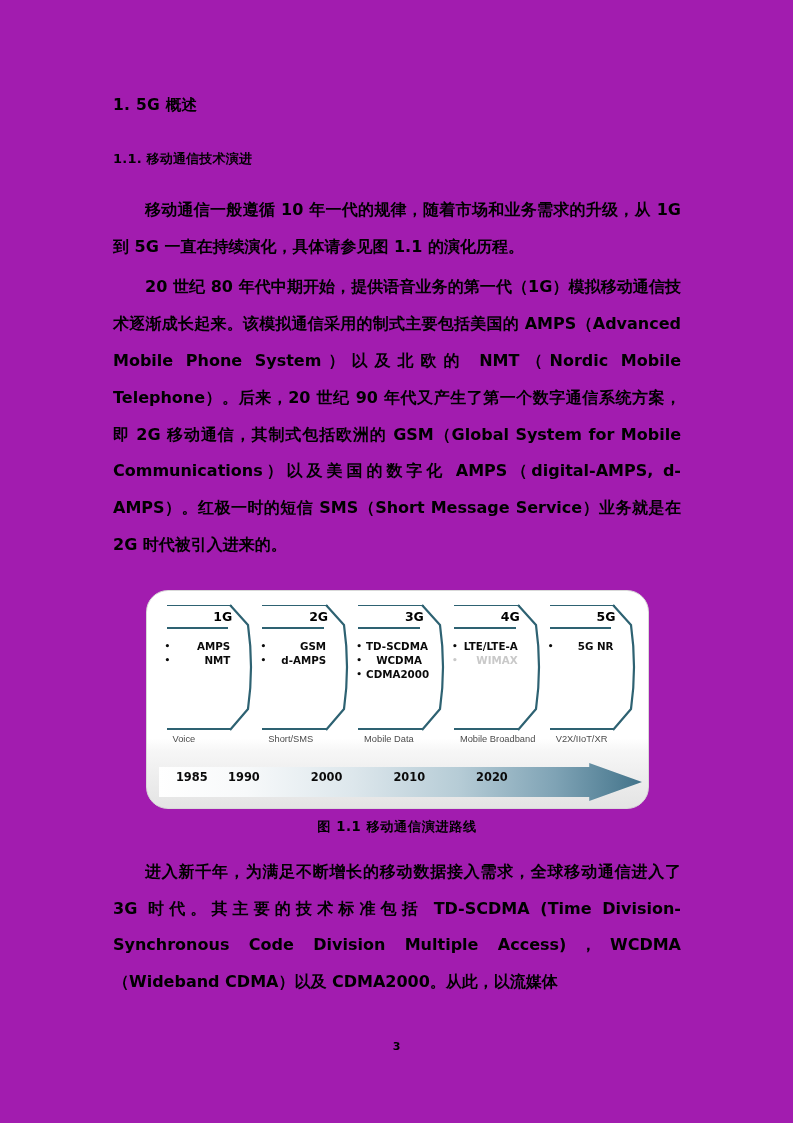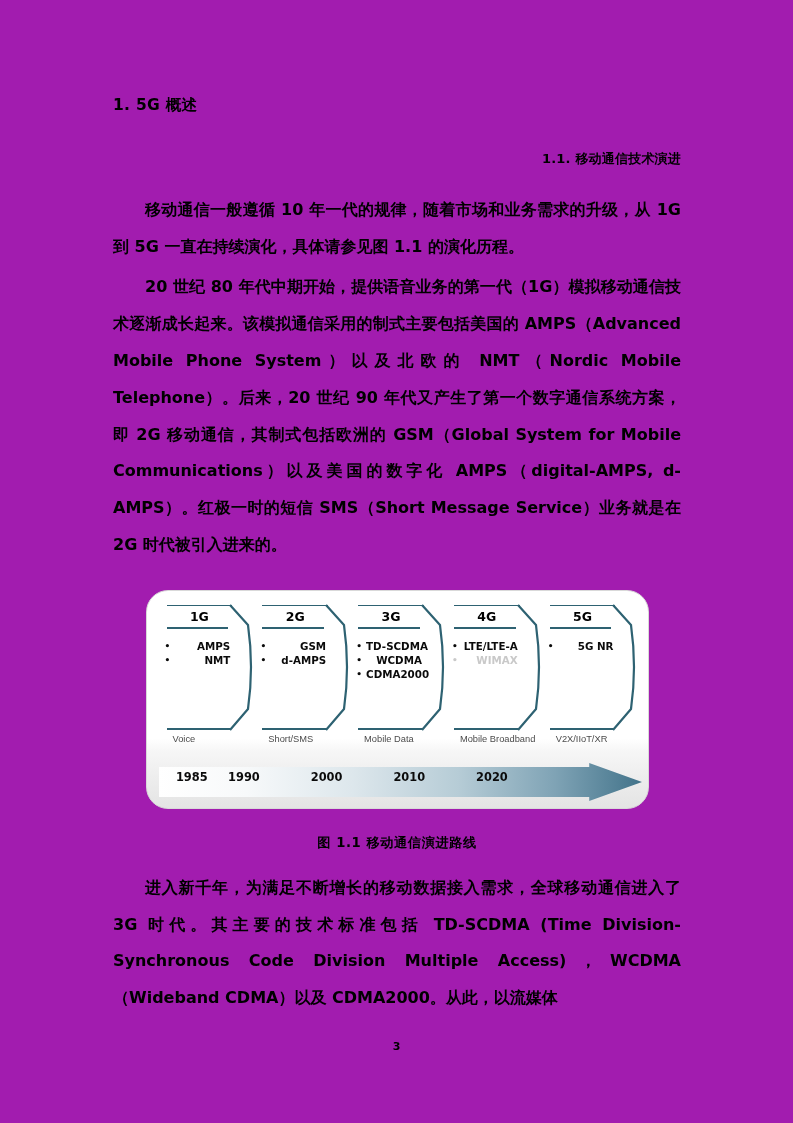--- a/index.html
+++ b/index.html
@@ -35,21 +35,20 @@
     margin: 0 0 0 0;
     line-height: 1.4;
   }
   .h2 {
     font-family: "DejaVu Sans", "Liberation Sans", sans-serif;
     font-size: 13px;
     font-weight: bold;
     letter-spacing: 0.2px;
     margin: 33px 0 0 0;
     line-height: 1.4;
-    text-align: right;
   }
 
   
   .para {
     font-family: "DejaVu Sans", "Liberation Sans", sans-serif;
     font-size: 16px;
     line-height: 2.30;
     text-align: justify;
     text-justify: inter-ideograph;
     text-indent: 2em;
@@ -115,21 +114,21 @@
     right: 24px;
     bottom: 0;
     height: 1.6px;
     background: #2e6272;
   }
   .gen .gen-label {
     position: absolute;
     left: 8px;
     right: 22px;
     top: 2px;
-    text-align: center;
+    text-align: right;
     font-family: "DejaVu Sans", "Liberation Sans", sans-serif;
     font-size: 12.5px;
     font-weight: bold;
     color: #000000;
     line-height: 19px;
   }
   .chev {
     position: absolute;
     right: 0px;
     top: -2px;
@@ -200,21 +199,21 @@
     position: absolute;
     top: 7px;
     font-family: "DejaVu Sans", "Liberation Sans", sans-serif;
     font-size: 11.4px;
     font-weight: bold;
     color: #0b0b0b;
   }
 
   
   .caption {
-    margin-top: 25px;
+    margin-top: 9px;
     text-align: center;
     font-family: "DejaVu Sans", "Liberation Sans", sans-serif;
     font-size: 13.2px;
     font-weight: bold;
     letter-spacing: 0.6px;
   }
 
   
   .page-number {
     position: absolute;

